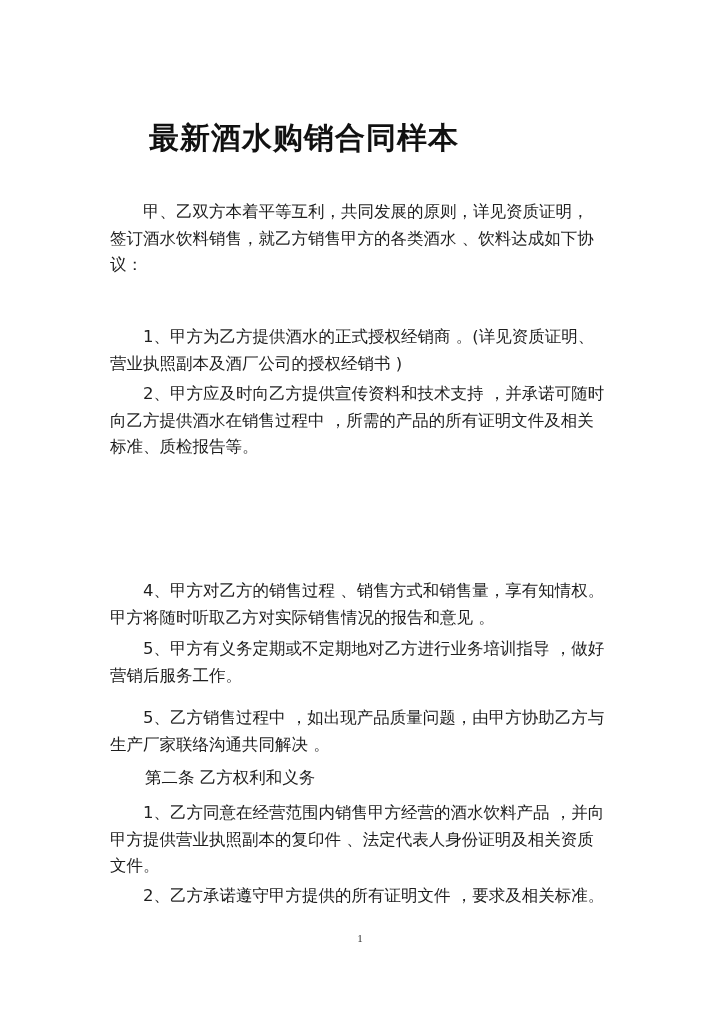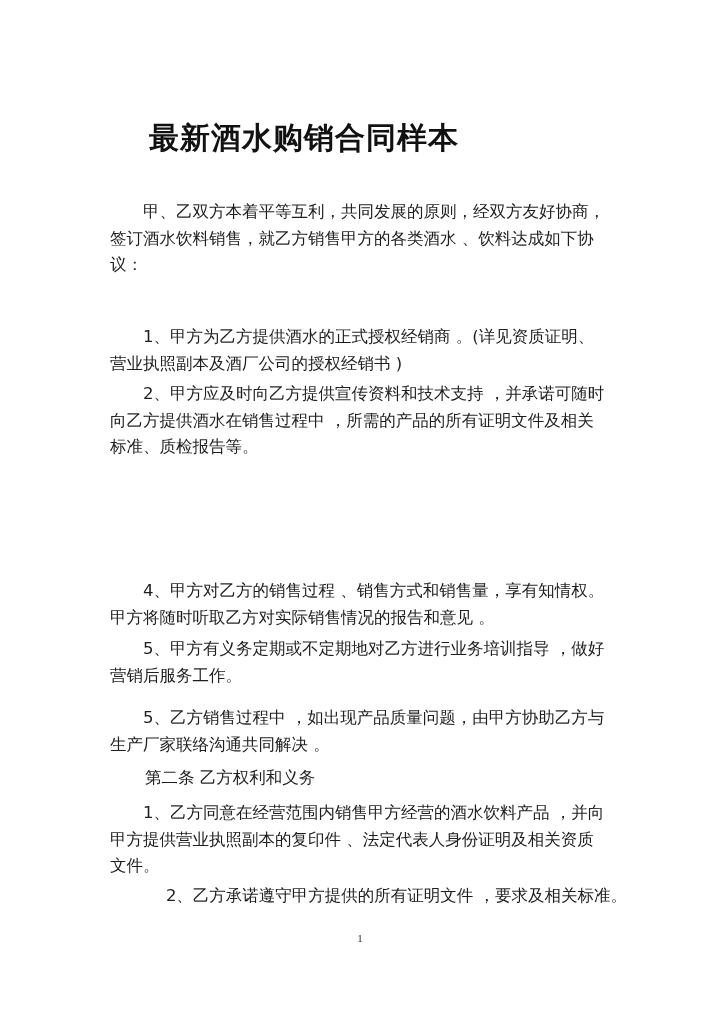--- a/index.html
+++ b/index.html
@@ -61,21 +61,21 @@
       color: #333333;
     }
   </style>
 </head>
 <body>
 
 <div class="page">
 
   <div class="title">最新酒水购销合同样本</div>
 
-  <div class="body-text" style="top:199px;">　　甲、乙双方本着平等互利，共同发展的原则，经双方友好协商，
+  <div class="body-text" style="top:199px;">　　甲、乙双方本着平等互利，共同发展的原则，详见资质证明，
 签订酒水饮料销售，就乙方销售甲方的各类酒水 、饮料达成如下协
 议：</div>
 
 
   <div class="body-text" style="top:324px;">　　1、甲方为乙方提供酒水的正式授权经销商 。(详见资质证明、
 营业执照副本及酒厂公司的授权经销书 )</div>
 
   <div class="body-text" style="top:381px;">　　2、甲方应及时向乙方提供宣传资料和技术支持 ，并承诺可随时
 向乙方提供酒水在销售过程中 ，所需的产品的所有证明文件及相关
 标准、质检报告等。</div>
@@ -89,17 +89,17 @@
 
   <div class="body-text" style="top:705px;">　　5、乙方销售过程中 ，如出现产品质量问题，由甲方协助乙方与
 生产厂家联络沟通共同解决 。</div>
 
   <div class="heading" style="top:765px;">第二条  乙方权利和义务</div>
 
   <div class="body-text" style="top:800px;">　　1、乙方同意在经营范围内销售甲方经营的酒水饮料产品 ，并向
 甲方提供营业执照副本的复印件 、法定代表人身份证明及相关资质
 文件。</div>
 
-  <div class="body-text" style="top:883px;text-align:center;">　　2、乙方承诺遵守甲方提供的所有证明文件 ，要求及相关标准。</div>
+  <div class="body-text" style="top:883px;">　　2、乙方承诺遵守甲方提供的所有证明文件 ，要求及相关标准。</div>
 
   <div class="page-number">1</div>
 
 </div>
 
 </body></html>

